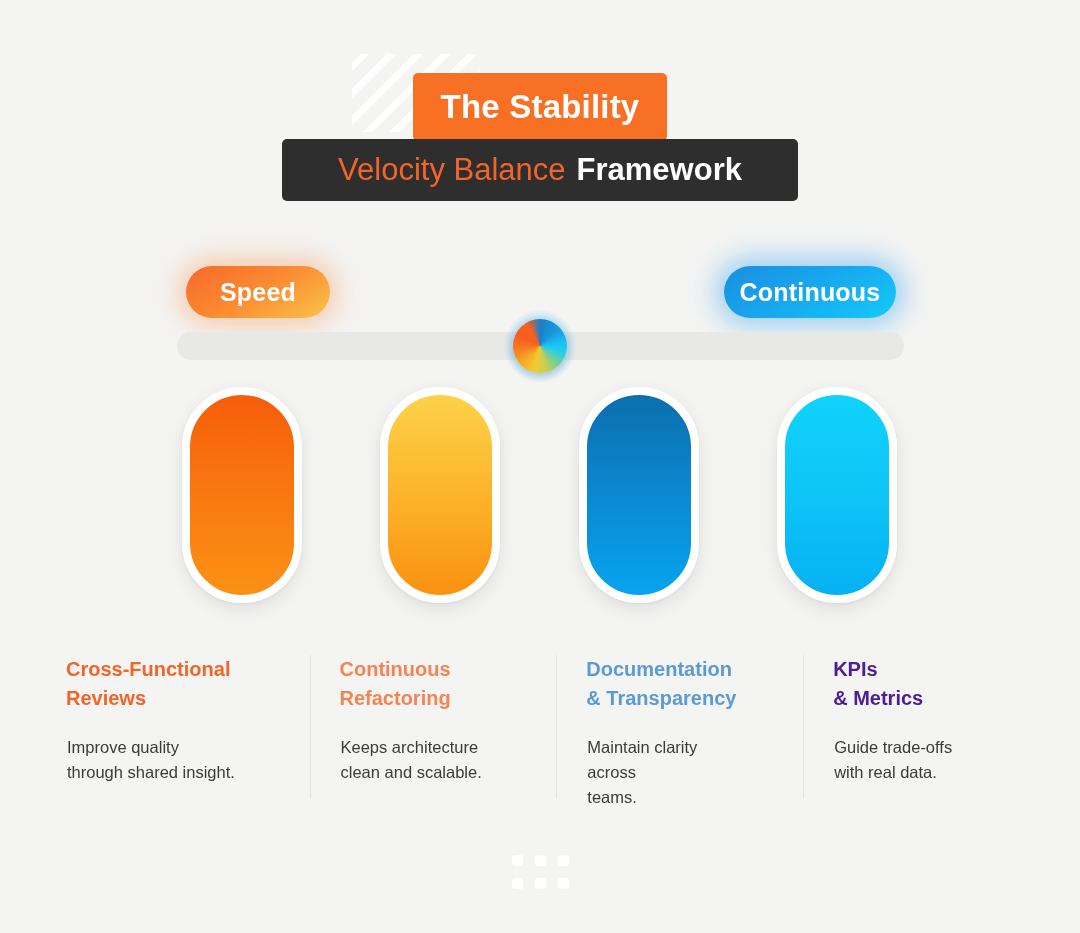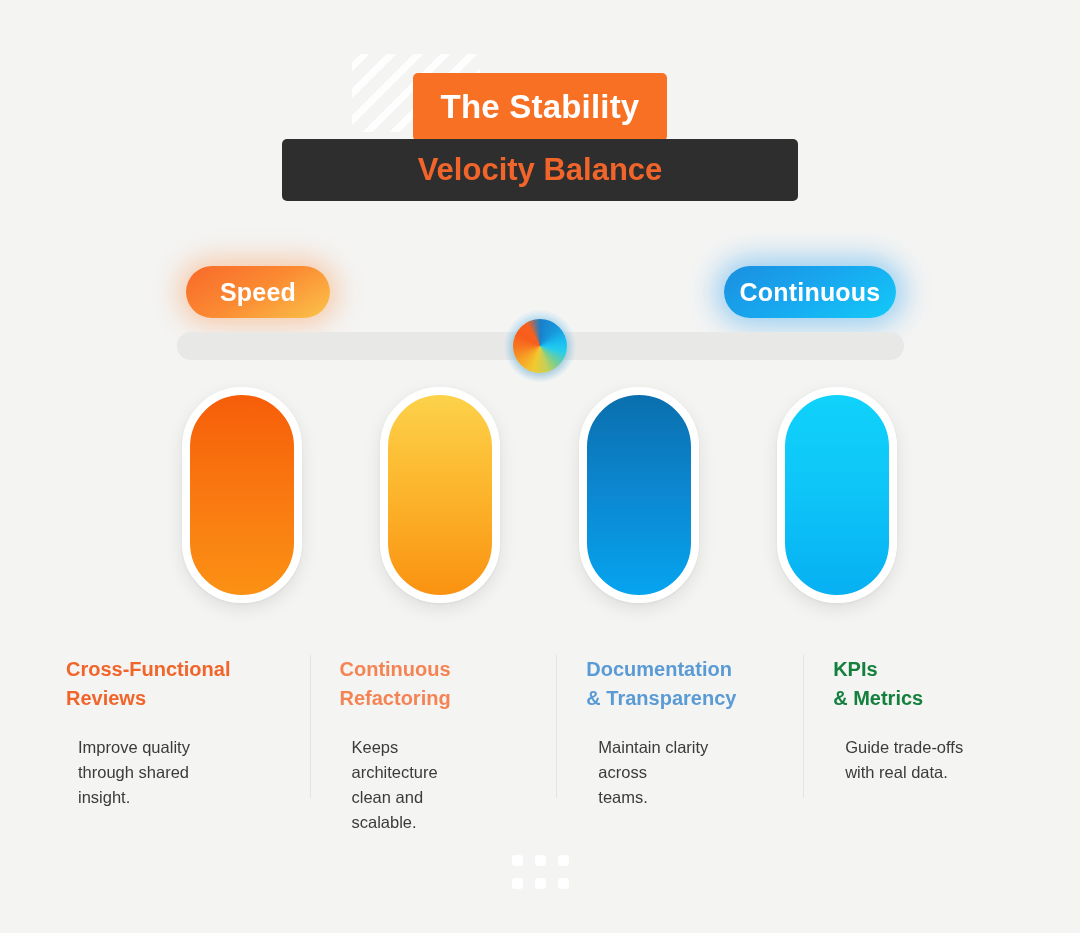--- a/index.html
+++ b/index.html
@@ -62,21 +62,21 @@
     background: #2e2e2e;
     border-radius: 5px;
     display: flex;
     align-items: center;
     justify-content: center;
     gap: 11px;
   }
   .title-accent {
     color: #f2652a;
     font-size: 31px;
-    font-weight: bold;
+    font-weight: normal;
     white-space: nowrap;
   }
   .title-plain {
     color: #ffffff;
     font-size: 31px;
     font-weight: bold;
     white-space: nowrap;
   }
 
   
@@ -195,21 +195,21 @@
     font-size: 20px;
     font-weight: bold;
     line-height: 29px;
     margin: 0 0 22px 0;
     white-space: pre-line;
   }
   .col-body {
     font-size: 16.5px;
     line-height: 25px;
     color: #3b3b3b;
-    margin: 12px;
+    margin: 1px;
     white-space: pre-line;
   }
 
   
   .dots {
     position: absolute;
     left: 512px;
     top: 855px;
     width: 57px;
     height: 30px;
@@ -231,20 +231,21 @@
 <div id="stage">
 
   <div class="hatch"></div>
 
   <div class="title-top">
     <span class="title-top-text">The Stability</span>
   </div>
 
   <div class="title-bottom">
     <span class="title-accent">Velocity Balance</span>
+    <span class="title-plain">Framework</span>
   </div>
 
   <div class="pill pill-speed">
     <span>Speed</span>
   </div>
 
   <div class="pill pill-stability">
     <span>Continuous</span>
   </div>
 
@@ -270,21 +271,21 @@
       <p class="col-body">Keeps architecture
 clean and scalable.</p>
     </div>
     <div class="column">
       <p class="col-title" style="color:#5b9bd5">Documentation
 &amp; Transparency</p>
       <p class="col-body">Maintain clarity across
 teams.</p>
     </div>
     <div class="column">
-      <p class="col-title" style="color:#15803d">KPIs
+      <p class="col-title" style="color:#4c1d95">KPIs
 &amp; Metrics</p>
       <p class="col-body">Guide trade-offs
 with real data.</p>
     </div>
   </div>
 
   <div class="dots">
     <div class="dot"></div>
     <div class="dot"></div>
     <div class="dot"></div>

